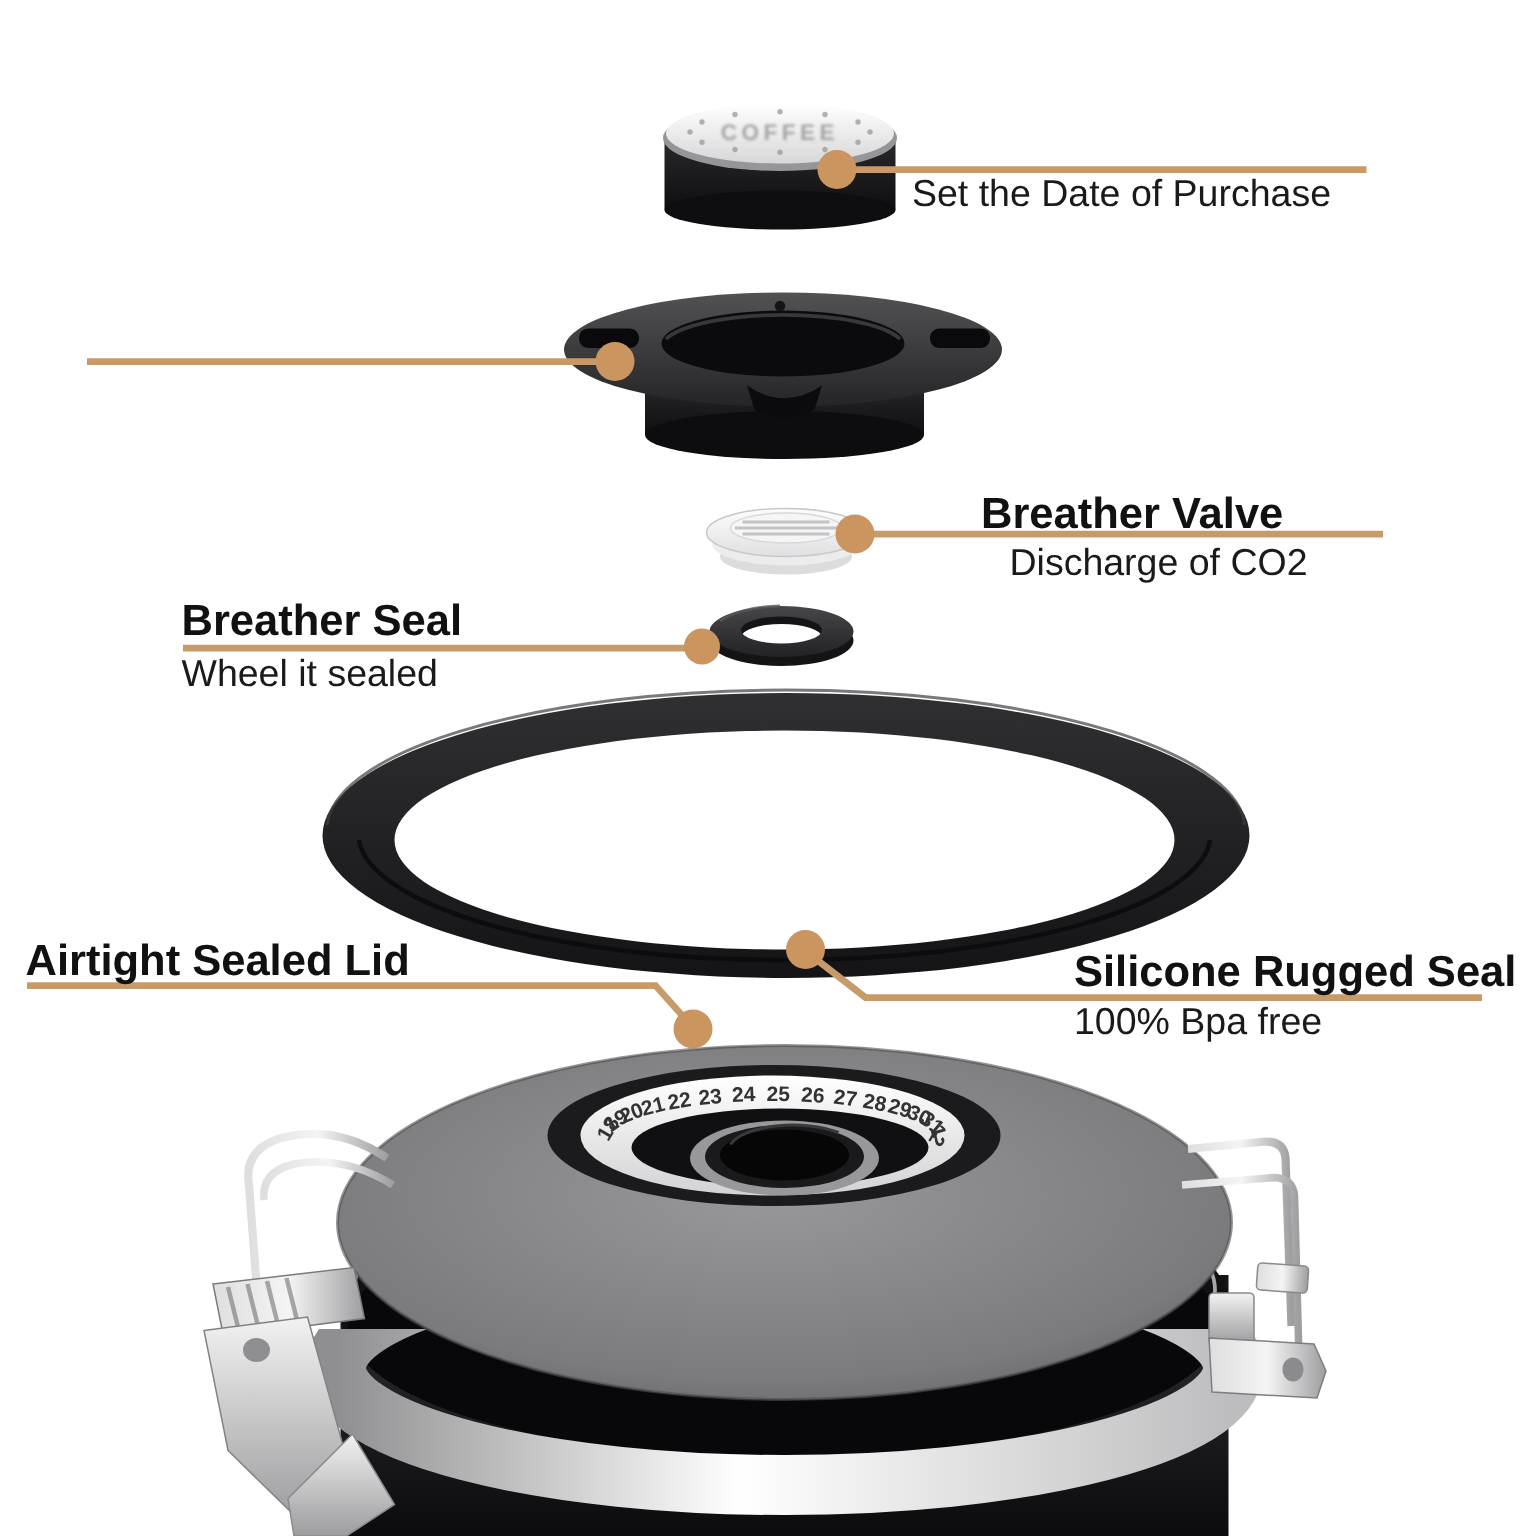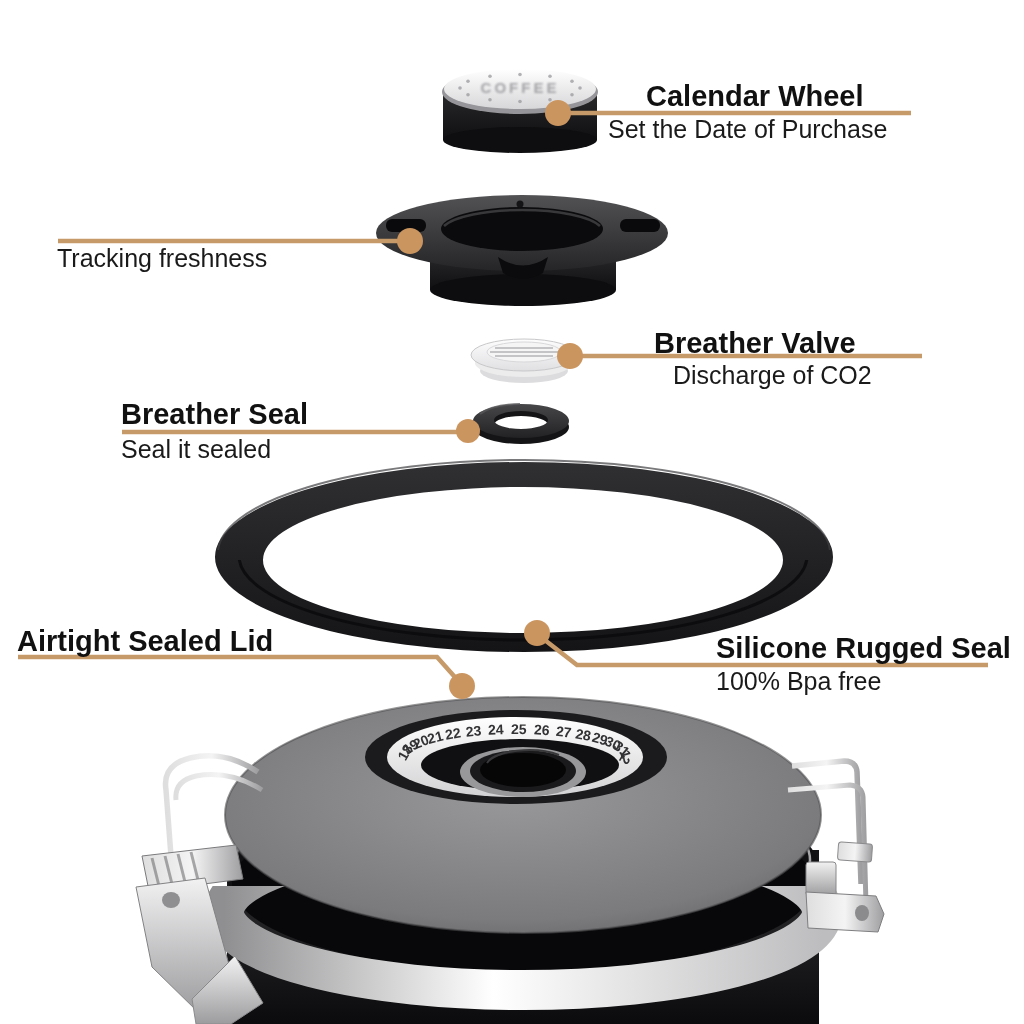--- a/index.html
+++ b/index.html
@@ -218,29 +218,27 @@
       <circle class="connector-dot" cx="468" cy="431" r="12"></circle>
 
       <path class="connector" d="M18,657 H437 L462,685"></path>
       <circle class="connector-dot" cx="462" cy="686" r="13"></circle>
 
       <path class="connector" d="M988,665 H577 L537,634"></path>
       <circle class="connector-dot" cx="537" cy="633" r="13"></circle>
     </g>
   </svg>
 
-  <div class="callout-title" style="left:646px;top:81px">Calendar Wheel</div>
   <div class="callout-sub" style="left:608px;top:116px">Set the Date of Purchase</div>
 
-  <div class="callout-sub" style="left:57px;top:245px">Tracking freshness</div>
 
   <div class="callout-title" style="left:654px;top:328px">Breather Valve</div>
   <div class="callout-sub" style="left:673px;top:362px">Discharge of CO2</div>
 
   <div class="callout-title" style="left:121px;top:399px">Breather Seal</div>
-  <div class="callout-sub" style="left:121px;top:436px">Seal it sealed</div>
+  <div class="callout-sub" style="left:121px;top:436px">Wheel it sealed</div>
 
   <div class="callout-title" style="left:17px;top:626px">Airtight Sealed Lid</div>
 
   <div class="callout-title" style="left:716px;top:633px">Silicone Rugged Seal</div>
   <div class="callout-sub" style="left:716px;top:668px">100% Bpa free</div>
 
 </div>
 
 </body></html>

